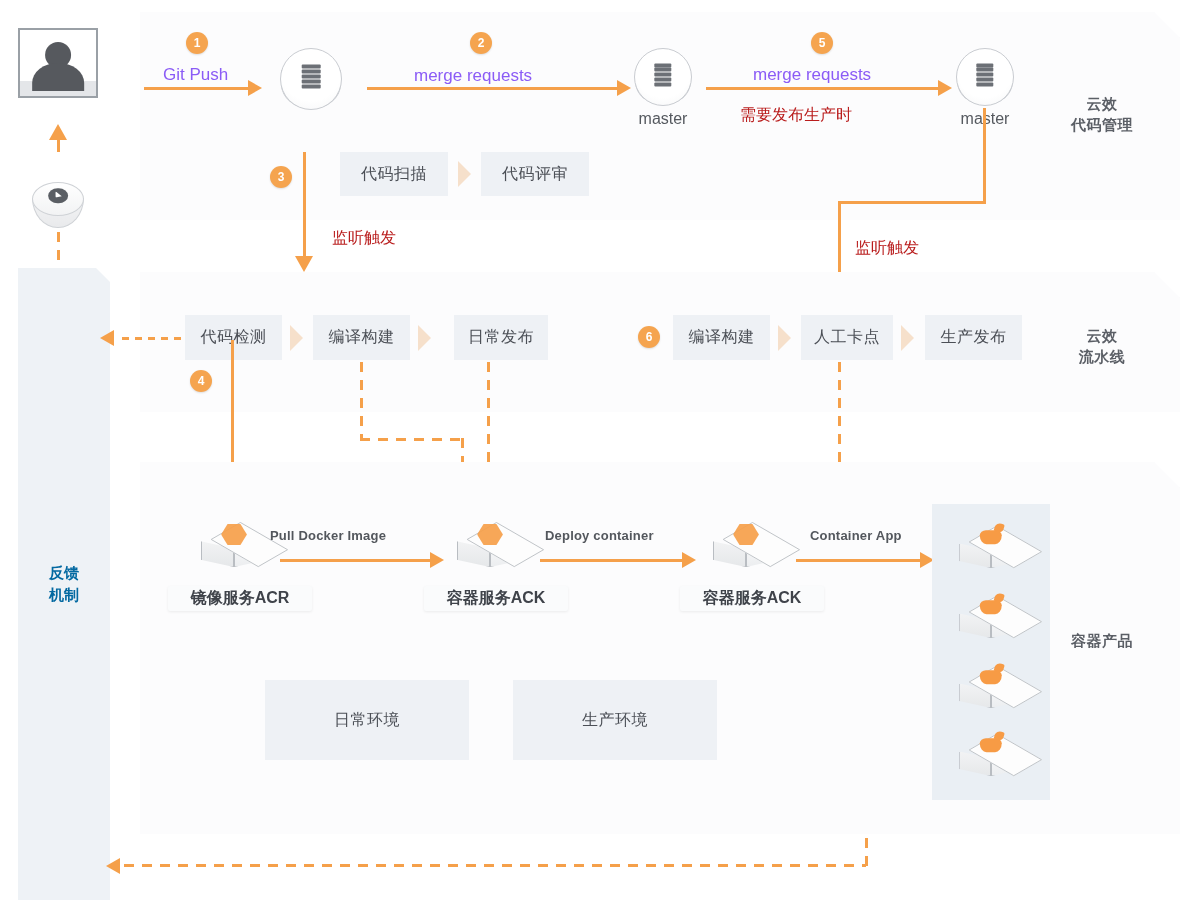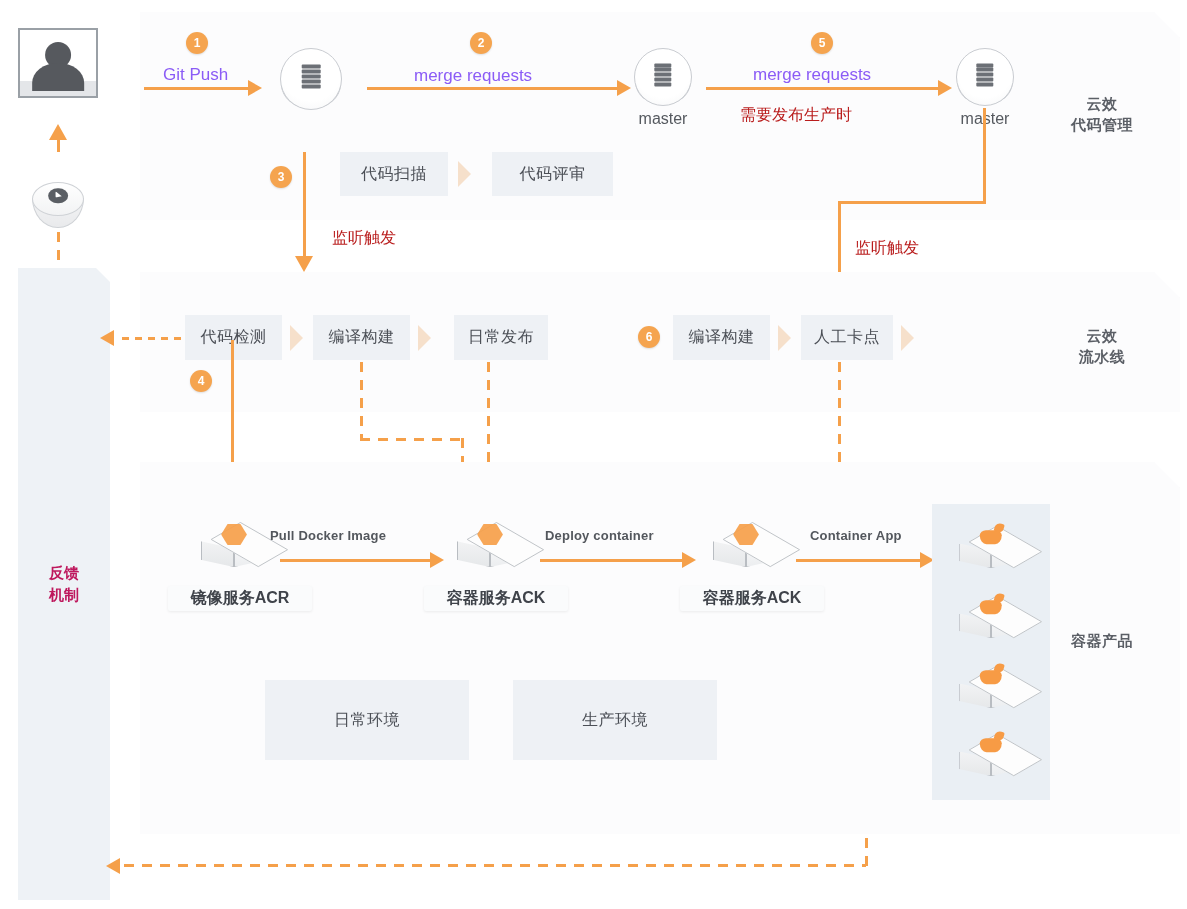--- a/index.html
+++ b/index.html
@@ -42,21 +42,21 @@
   .feedback-col{
     position:absolute;
     background:#eef2f6;
     clip-path:polygon(0 0, calc(100% - 14px) 0, 100% 14px, 100% 100%, 0 100%);
   }
   .feedback-col .inner{
     position:absolute;inset:0;
     display:flex;align-items:center;justify-content:center;
   }
   .feedback-text{
-    color:#be185d;font-size:15px;line-height:22px;font-weight:700;font-family:Liberation Serif, serif;
+    color:#0369a1;font-size:15px;line-height:22px;font-weight:700;font-family:Liberation Serif, serif;
   }
   
   .avatar{
     position:absolute;
     border:2px solid #9aa0a6;
     background:#ffffff;
     box-sizing:border-box;
     overflow:hidden;
   }
   .avatar .base{position:absolute;left:0;right:0;bottom:0;height:22%;background:#e4e6e9;}
@@ -311,21 +311,21 @@
         <i></i>
         <i></i>
     </div>
   </div>
   <div class="node-label" style="left:935px;top:110px;width:100px;">master</div>
 
   <div class="badge" style="left:270px;top:166px;">3</div>
 
   <div class="chip" style="left:340px;top:152px;width:108px;height:44px;">代码扫描</div>
   <div class="chev" style="left:458px;top:161px;"></div>
-  <div class="chip" style="left:492px;top:152px;width:121px;height:44px;">代码评审</div>
+  <div class="chip" style="left:481px;top:152px;width:108px;height:44px;">代码评审</div>
 
   <div class="v-line" style="left:303px;top:152px;height:104px;"></div>
   <div class="ah-d" style="left:295px;top:256px;"></div>
   <div class="edge-label cn" style="left:332px;top:228px;">监听触发</div>
 
   <div class="v-line" style="left:983px;top:108px;height:96px;"></div>
   <div class="h-line" style="left:838px;top:201px;width:148px;"></div>
   <div class="v-line" style="left:838px;top:201px;height:126px;"></div>
   <div class="ah-d" style="left:830px;top:325px;"></div>
   <div class="edge-label cn" style="left:855px;top:238px;">监听触发</div>
@@ -347,20 +347,21 @@
   <div class="chip" style="left:454px;top:315px;width:94px;height:45px;">日常发布</div>
 
   <div class="badge" style="left:190px;top:370px;">4</div>
 
   <div class="badge" style="left:638px;top:326px;">6</div>
 
   <div class="chip" style="left:673px;top:315px;width:97px;height:45px;">编译构建</div>
   <div class="chev" style="left:778px;top:325px;"></div>
   <div class="chip" style="left:801px;top:315px;width:92px;height:45px;">人工卡点</div>
   <div class="chev" style="left:901px;top:325px;"></div>
+  <div class="chip" style="left:925px;top:315px;width:97px;height:45px;">生产发布</div>
 
   <div class="v-line" style="left:231px;top:340px;height:154px;"></div>
   <div class="ah-d" style="left:223px;top:492px;"></div>
 
   <div class="v-dash" style="left:360px;top:362px;height:78px;"></div>
   <div class="h-dash" style="left:360px;top:438px;width:104px;"></div>
   <div class="v-dash" style="left:461px;top:438px;height:58px;"></div>
   <div class="ah-d" style="left:453px;top:494px;"></div>
 
   <div class="v-dash" style="left:487px;top:362px;height:134px;"></div>

